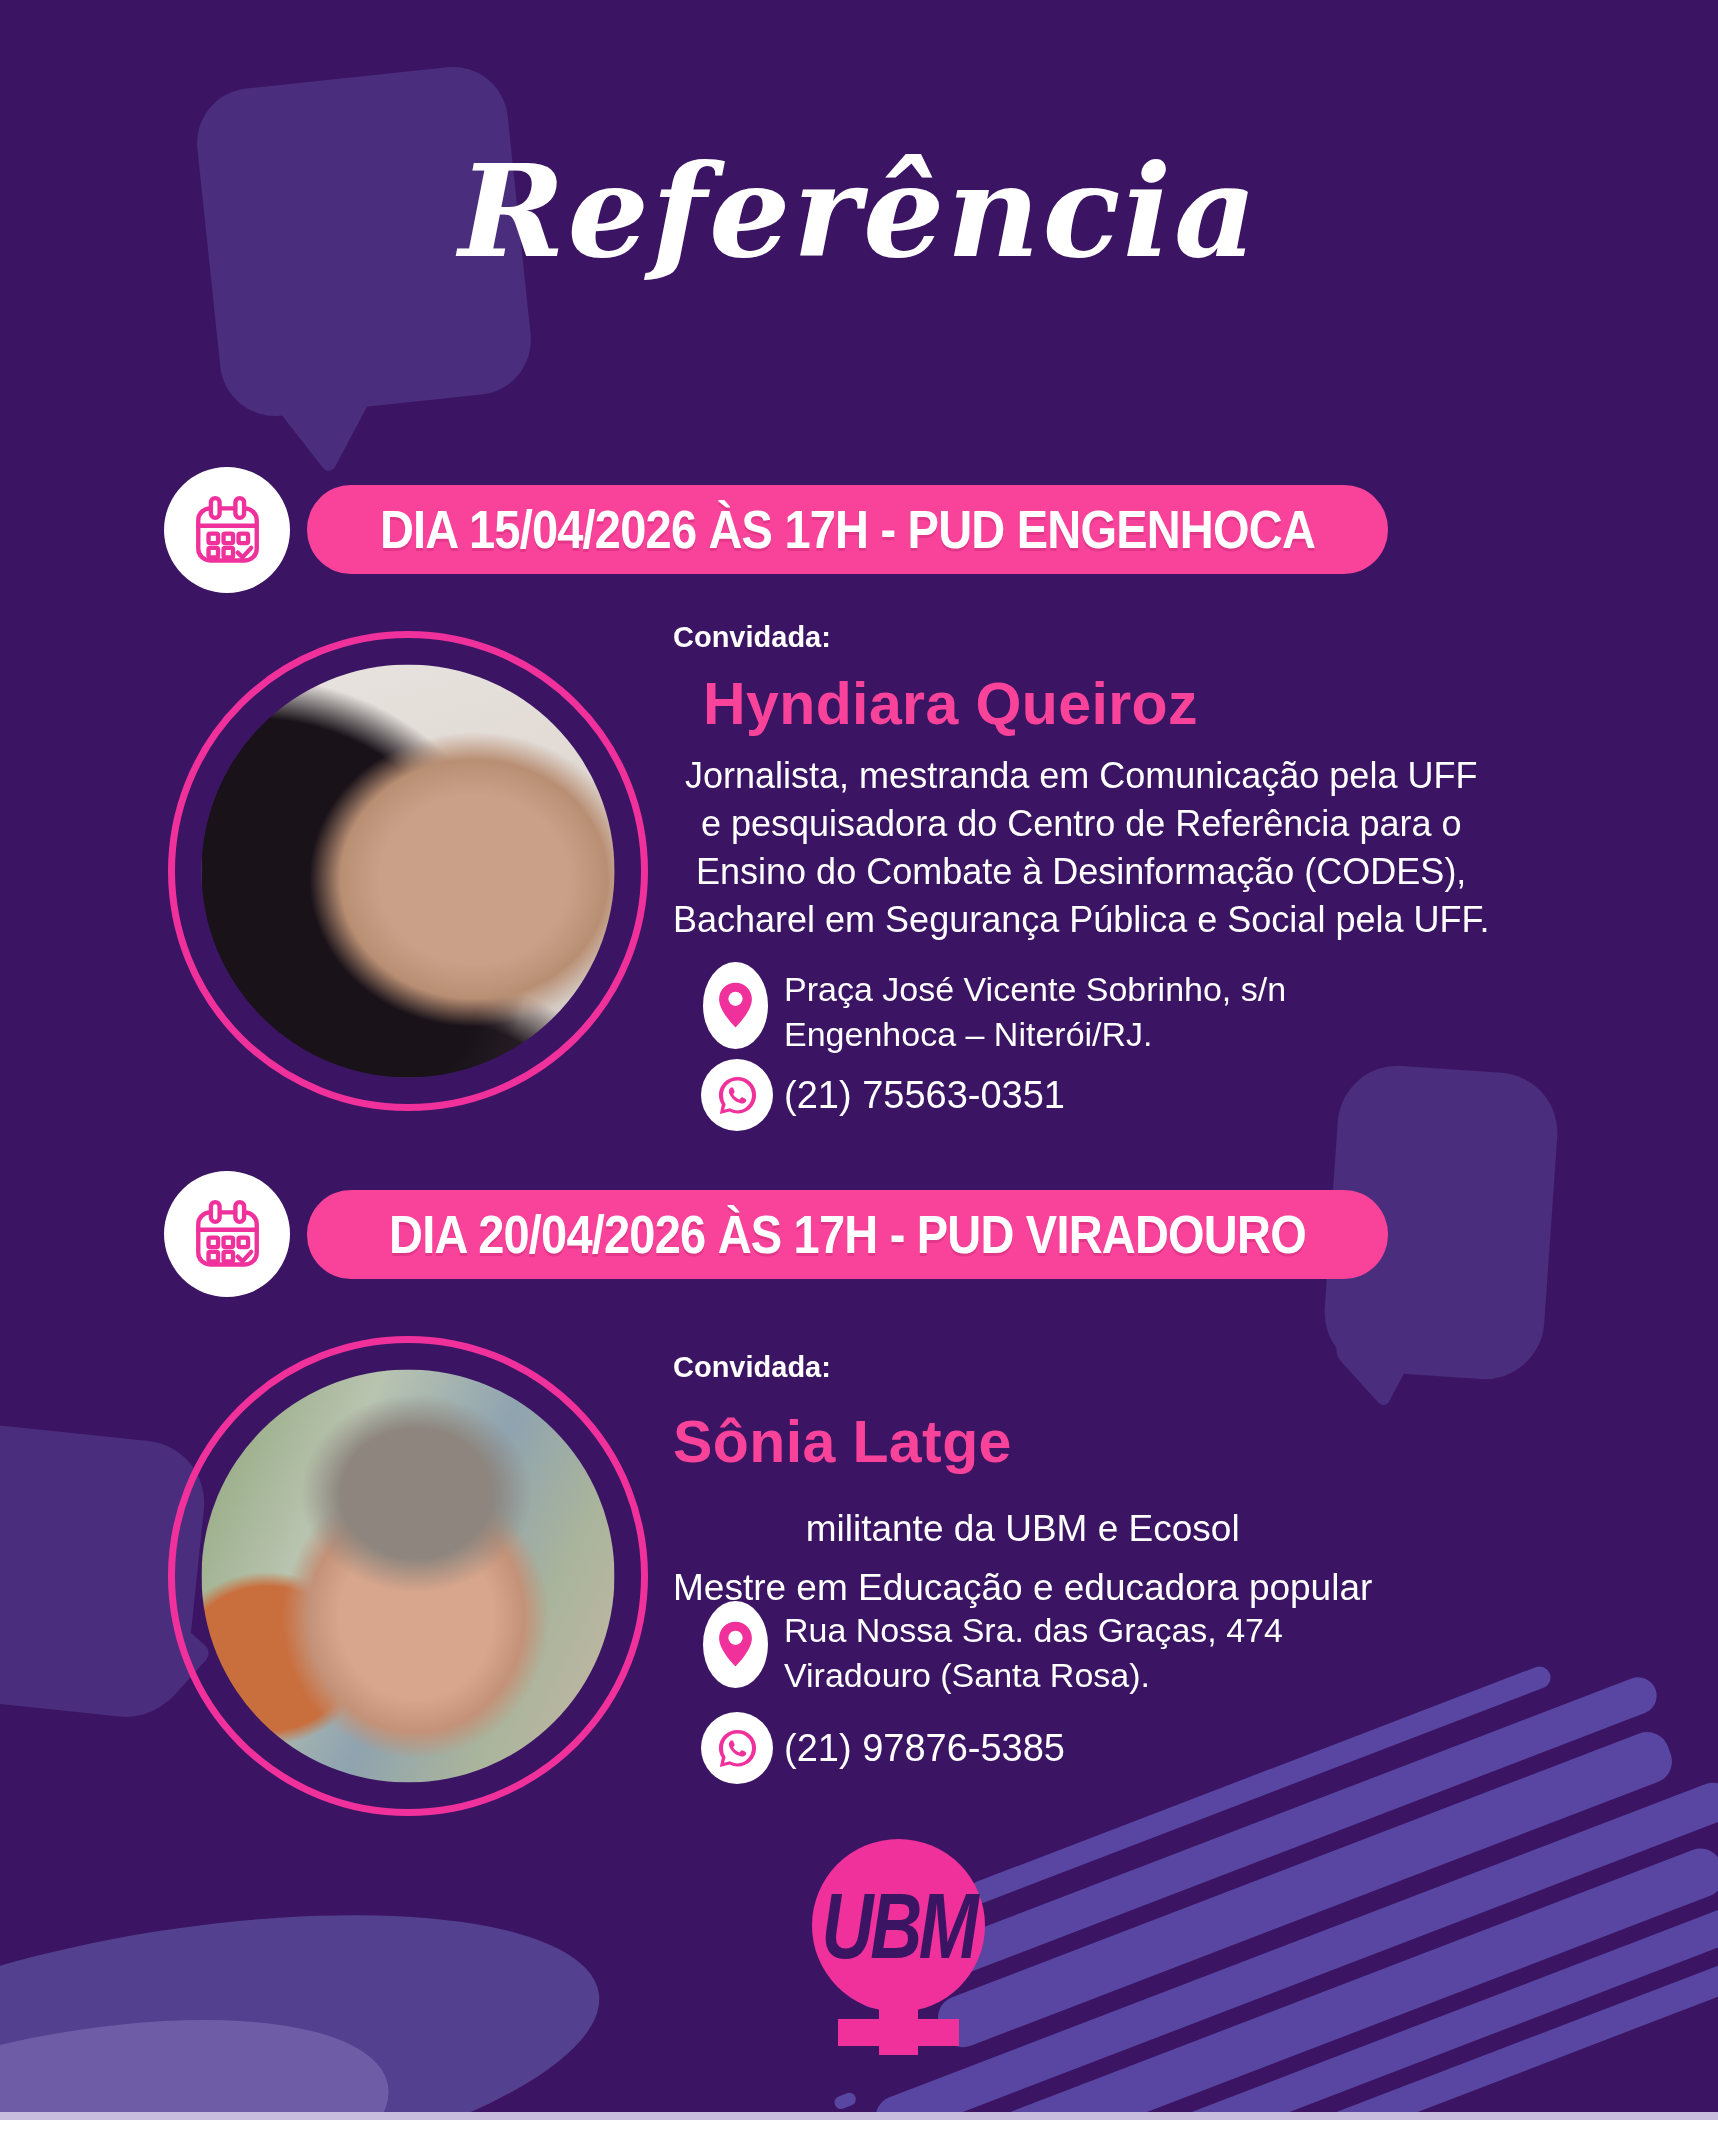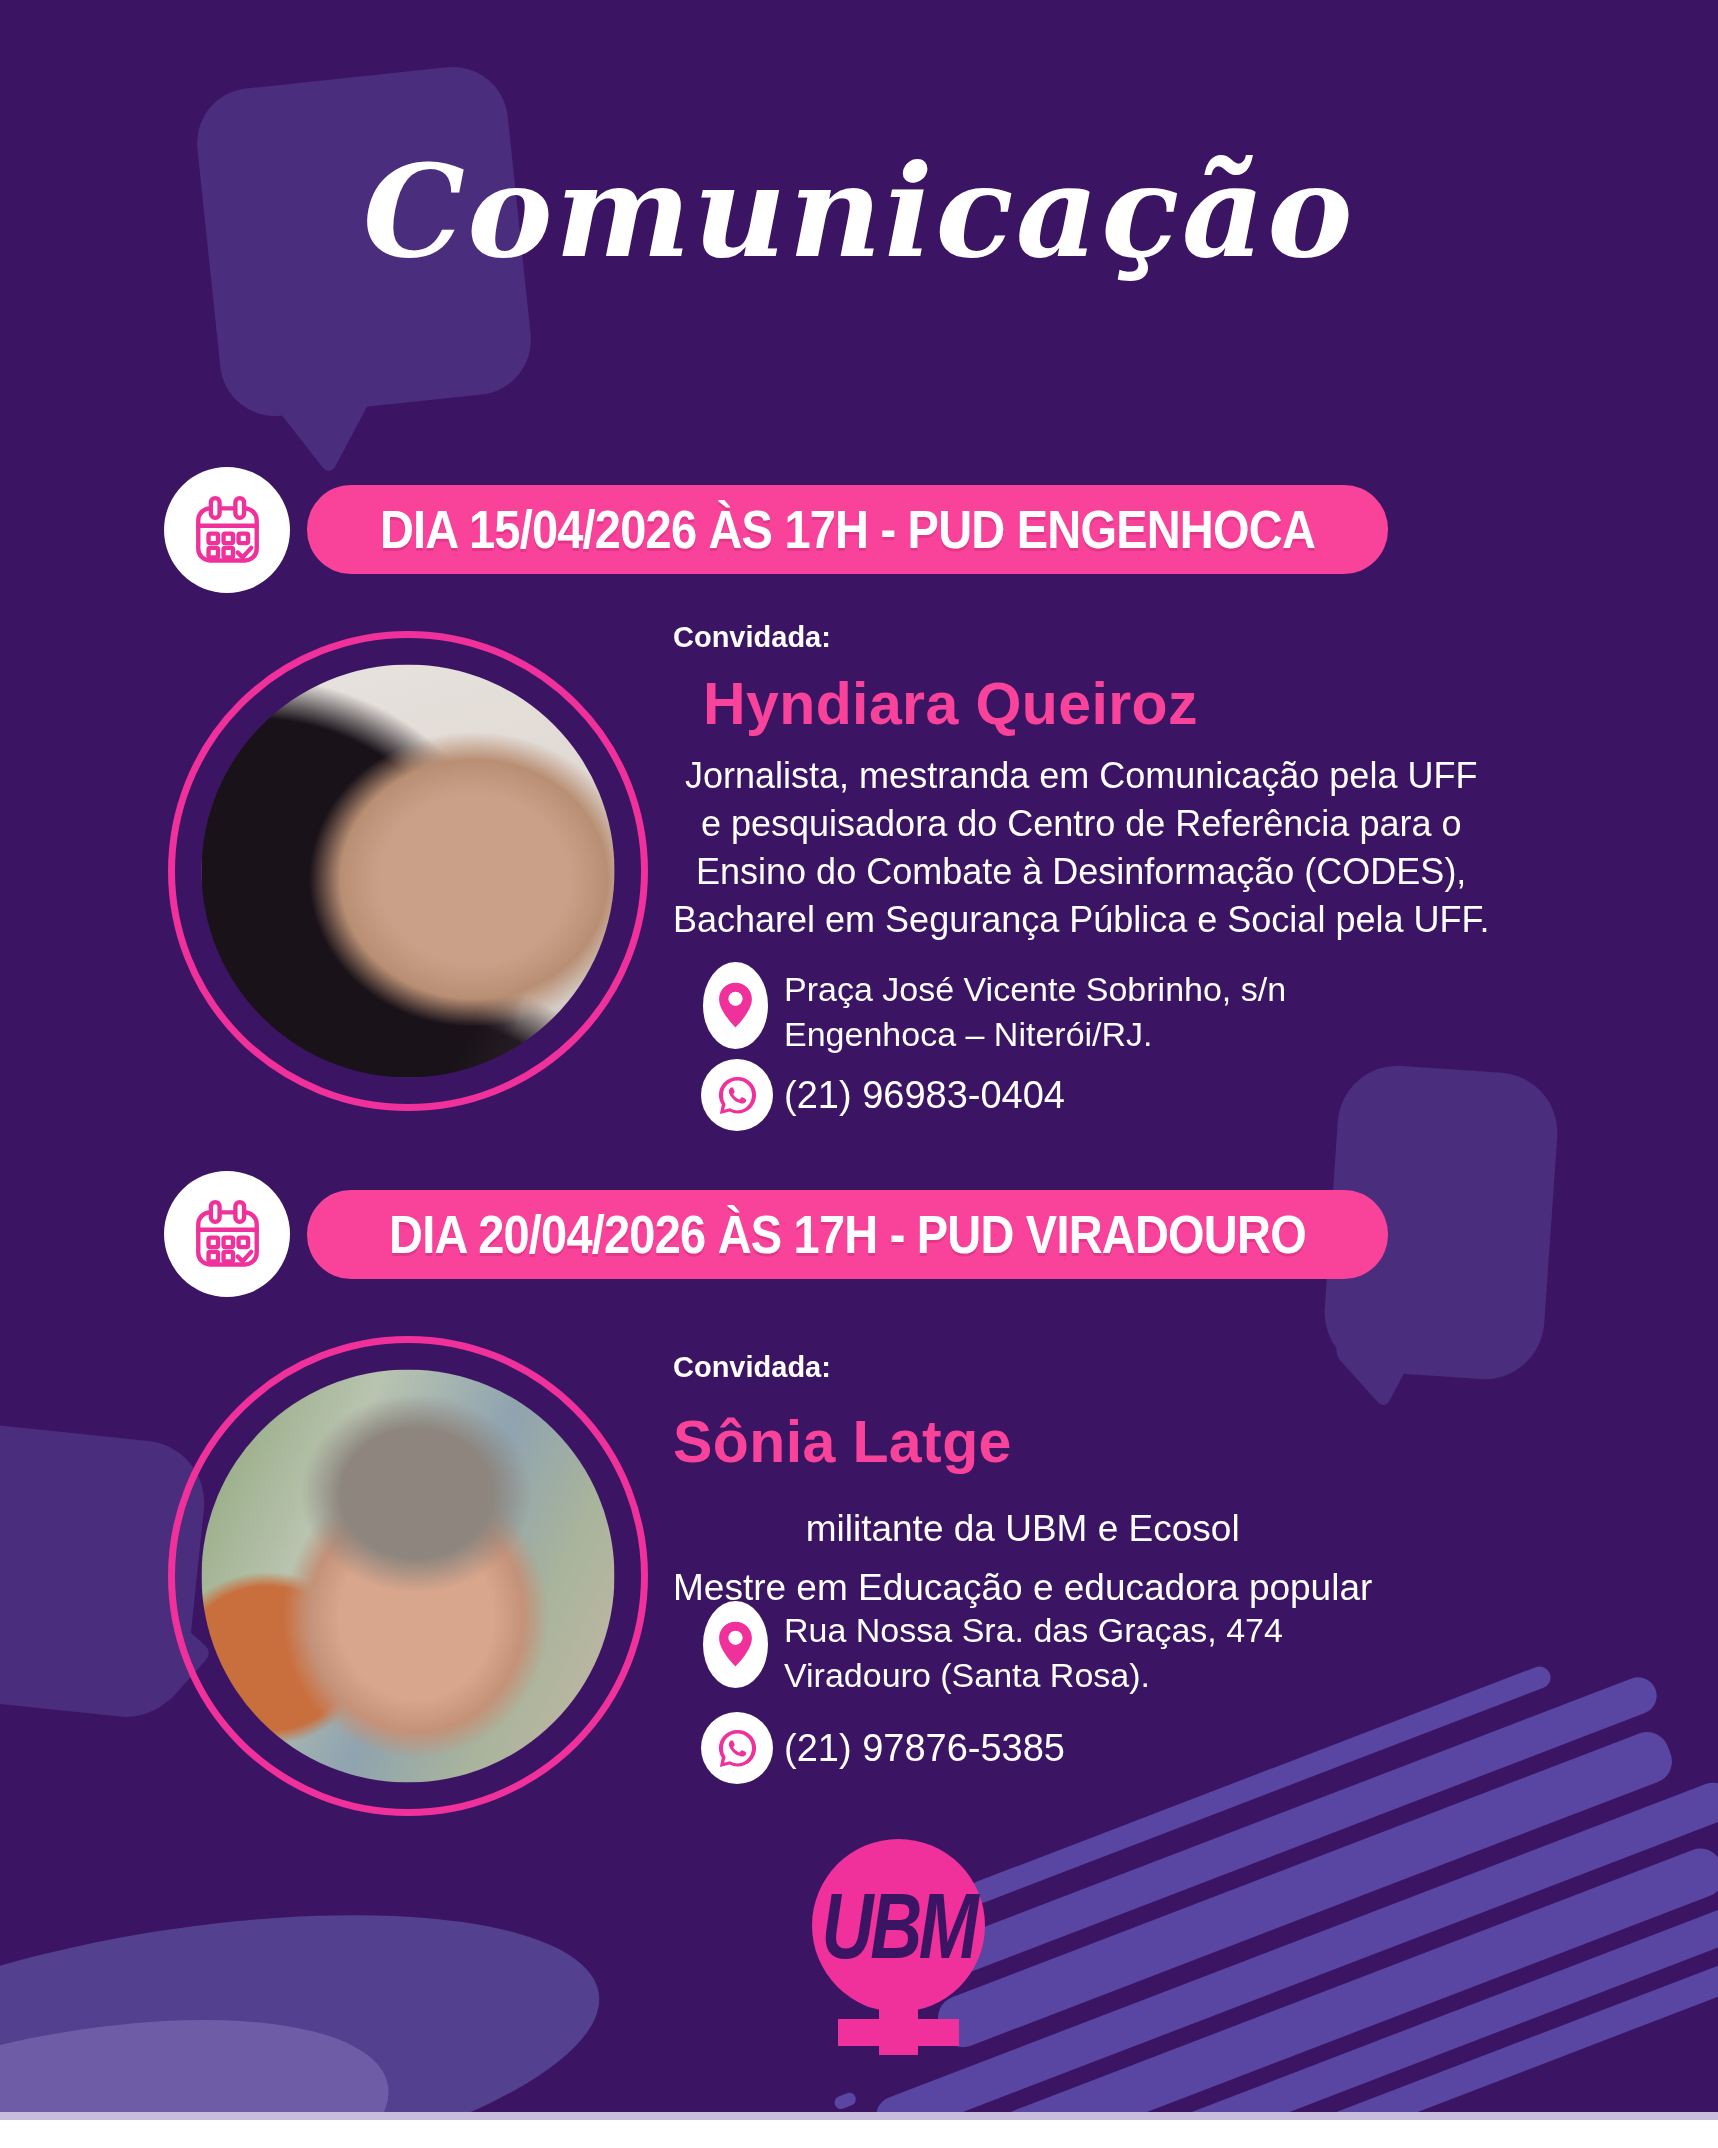--- a/index.html
+++ b/index.html
@@ -131,21 +131,21 @@
       <div class="stroke s5"></div>
       <div class="stroke s6"></div>
     <div class="stroke s7"></div>
       <div class="stroke d1"></div>
       <div class="stroke d2"></div>
 
   </div>
   <div class="bottom-strip-shadow"></div>
   <div class="bottom-strip"></div>
 
-  <h1 class="title">Comunicação</h1>
+  <h1 class="title">Referência</h1>
 
   <section>
     <div class="calendar-badge cal-1">
       <svg width="79" height="79" viewBox="0 0 100 100" fill="none" stroke="#F0309B" stroke-width="5.5" stroke-linecap="round" stroke-linejoin="round">
         <rect x="13" y="22" width="74" height="66" rx="15"></rect>
         <line x1="13" y1="44" x2="87" y2="44"></line>
         <rect x="29" y="9" width="11" height="25" rx="5.5" fill="#fff"></rect>
         <rect x="60" y="9" width="11" height="25" rx="5.5" fill="#fff"></rect>
         <rect x="26" y="54" width="12" height="12" rx="2"></rect>
         <rect x="45" y="54" width="12" height="12" rx="2"></rect>
@@ -181,21 +181,21 @@
       <span>Praça José Vicente Sobrinho, s/n</span>
       <span>Engenhoca – Niterói/RJ.</span>
     </div>
 
     <div class="wa-badge wa-1">
       <svg width="47" height="47" viewBox="0 0 48 48">
         <path fill="#F0309B" d="M24 5C13.5 5 5 13.3 5 23.5c0 3.6 1.1 7 3 9.8L6 43l10-2.6c2.5 1.3 5.2 2 8 2 10.5 0 19-8.3 19-18.9S34.5 5 24 5zm0 34.2c-2.6 0-5.1-.7-7.3-1.9l-.5-.3-5.9 1.5 1.6-5.6-.3-.5a15.1 15.1 0 0 1-2.4-8.9C9.2 15 15.8 8.6 24 8.6s14.8 6.4 14.8 14.9S32.2 39.2 24 39.2z"></path>
         <path fill="#F0309B" d="M31.7 27.3c-.4-.2-2.5-1.2-2.9-1.4-.4-.1-.7-.2-1 .2-.3.4-1.1 1.4-1.4 1.7-.2.3-.5.3-.9.1-.4-.2-1.8-.7-3.4-2.1-1.3-1.1-2.1-2.5-2.4-2.9-.2-.4 0-.6.2-.8l.7-.8c.2-.3.3-.5.4-.8.1-.3.1-.6 0-.8-.1-.2-1-2.3-1.3-3.2-.3-.8-.7-.7-1-.7h-.8c-.3 0-.8.1-1.2.5-.4.4-1.5 1.5-1.5 3.6s1.6 4.2 1.8 4.5c.2.3 3.1 4.7 7.5 6.6 1 .5 1.9.7 2.5.9 1 .3 2 .3 2.7.2.8-.1 2.5-1 2.9-2 .4-1 .4-1.8.2-2-.1-.2-.4-.3-.8-.5z"></path>
       </svg>
     </div>
-    <div class="phone phone-1">(21) 96983-0404</div>
+    <div class="phone phone-1">(21) 75563-0351</div>
   </section>
 
   <section>
     <div class="calendar-badge cal-2">
       <svg width="79" height="79" viewBox="0 0 100 100" fill="none" stroke="#F0309B" stroke-width="5.5" stroke-linecap="round" stroke-linejoin="round">
         <rect x="13" y="22" width="74" height="66" rx="15"></rect>
         <line x1="13" y1="44" x2="87" y2="44"></line>
         <rect x="29" y="9" width="11" height="25" rx="5.5" fill="#fff"></rect>
         <rect x="60" y="9" width="11" height="25" rx="5.5" fill="#fff"></rect>
         <rect x="26" y="54" width="12" height="12" rx="2"></rect>

